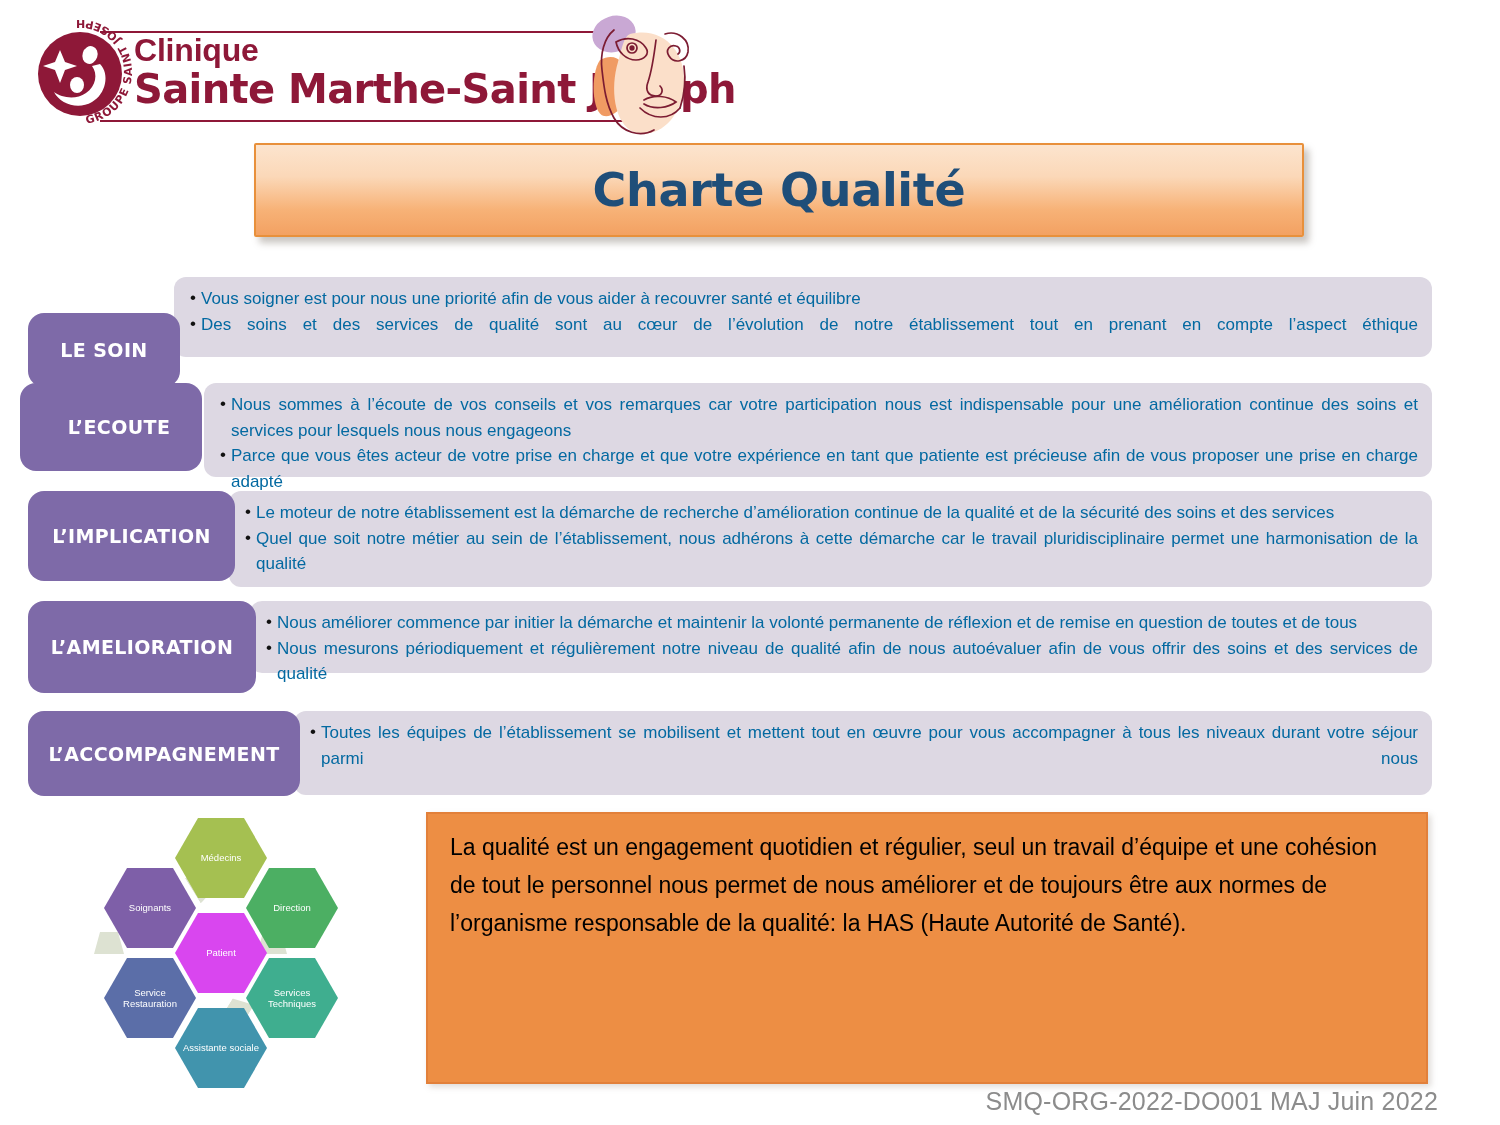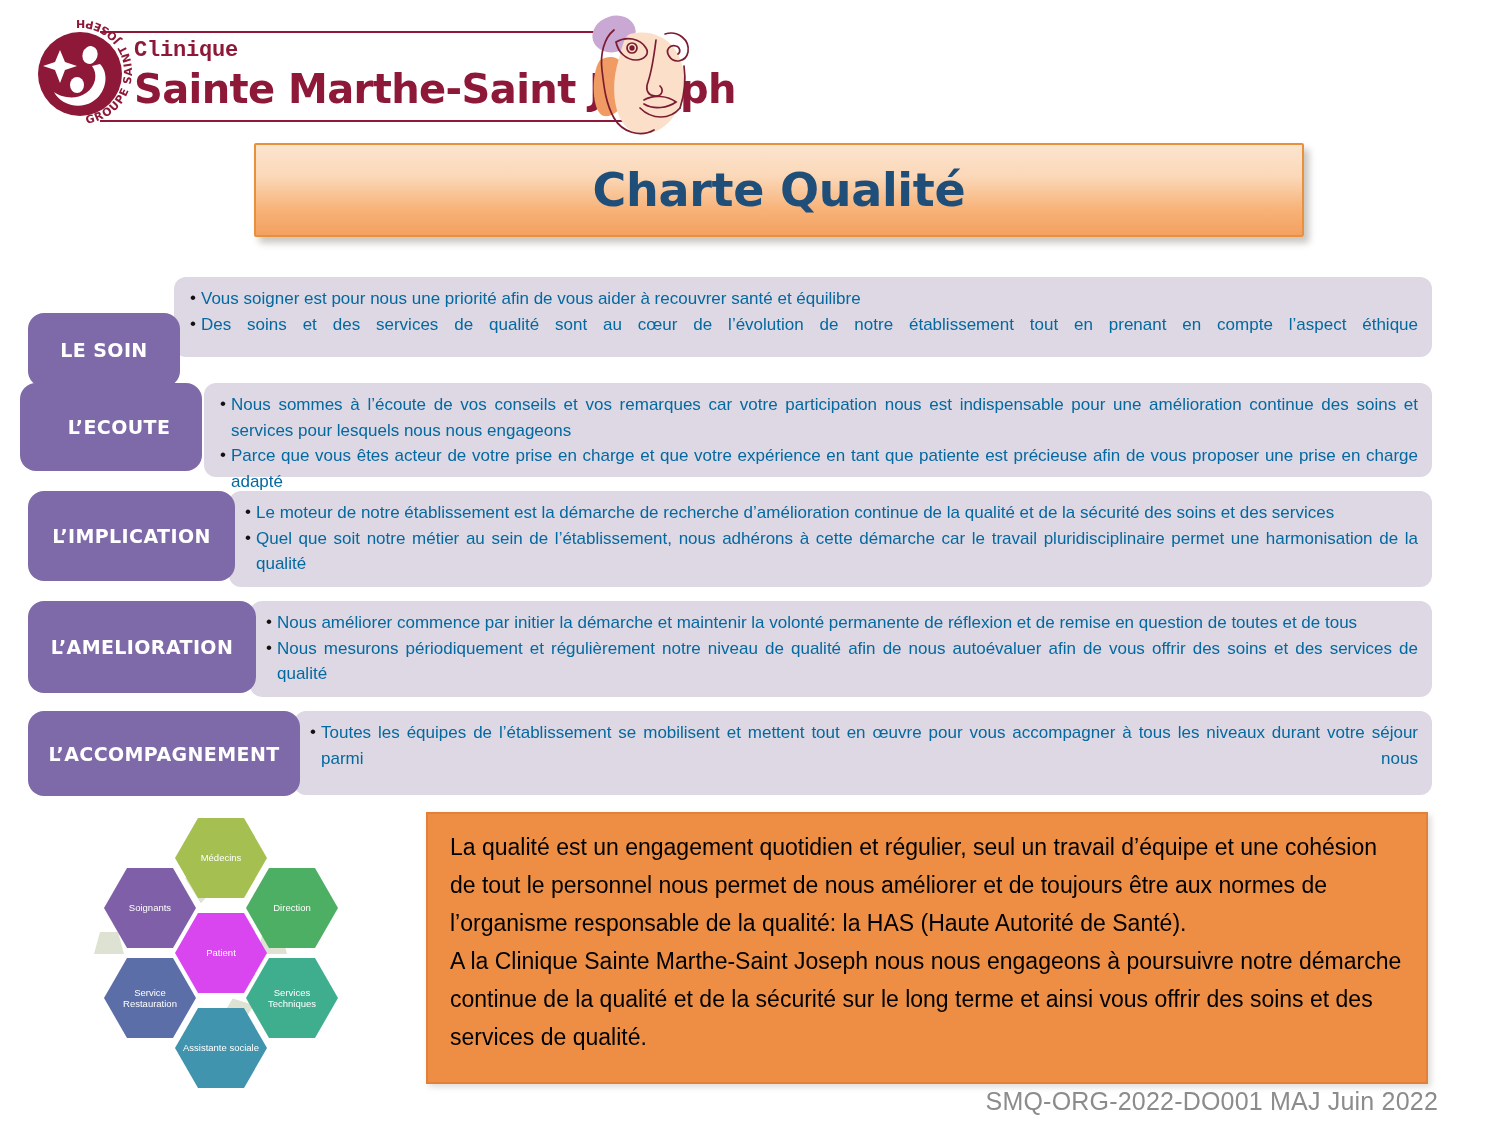--- a/index.html
+++ b/index.html
@@ -47,22 +47,22 @@
     height: 2px;
     background: #8E1838;
   }
   #logo-text-wrap {
     position: absolute;
     left: 120px;
     top: 30px;
     width: 470px;
   }
   #logo-line1 {
-    font-family: Liberation Mono, monospace;
-    font-size: 22px;
+    font-family: Liberation Sans, sans-serif;
+    font-size: 32px;
     font-weight: 700;
     color: #8E1838;
     line-height: 33px;
     letter-spacing: -0.2px;
   }
   #logo-line2 {
     font-family: "DejaVu Sans", sans-serif;
     font-size: 40px;
     font-weight: 700;
     color: #8E1838;
@@ -160,21 +160,21 @@
   }
 
   
   #row-1 .row-label   { left: 28px;  top: 277px; width: 152px; height: 74px; margin-top: 36px; }
   #row-1 .row-content { left: 174px; top: 277px; width: 1258px; height: 80px; }
   #row-2 .row-label   { left: 20px;  top: 383px; width: 182px; height: 88px; padding-left: 16px; }
   #row-2 .row-content { left: 204px; top: 383px; width: 1228px; height: 94px; }
   #row-3 .row-label   { left: 28px;  top: 491px; width: 207px; height: 90px; }
   #row-3 .row-content { left: 229px; top: 491px; width: 1203px; height: 96px; }
   #row-4 .row-label   { left: 28px;  top: 601px; width: 228px; height: 92px; }
-  #row-4 .row-content { left: 250px; top: 601px; width: 1182px; height: 96px; }
+  #row-4 .row-content { left: 250px; top: 601px; width: 1182px; height: 72px; }
   #row-5 .row-label   { left: 28px;  top: 711px; width: 272px; height: 85px; }
   #row-5 .row-content { left: 294px; top: 711px; width: 1138px; height: 84px; }
 
   #row-1 .row-label, #row-1 .row-content,
   #row-5 .row-label { }
 
   
   #hex-diagram {
     position: absolute;
     left: 58px;
@@ -390,16 +390,15 @@
     <span class="hex-label">Soignants</span>
   </div>
 
   <div class="hex" style="left:117px; top:101px; background:#d946ef;">
     <span class="hex-label">Patient</span>
   </div>
 </div>
 
 <div id="commitment-box">
   <p class="commitment-para">La qualité est un engagement quotidien et régulier, seul un travail d’équipe et une cohésion de tout le personnel nous permet de nous améliorer et de toujours être aux normes de l’organisme responsable de la qualité: la HAS (Haute Autorité de Santé).</p>
-  <p class="commitment-para">A la Clinique Sainte Marthe-Saint Joseph nous nous engageons à poursuivre notre démarche continue de la qualité et de la sécurité sur le long terme et ainsi vous offrir des soins et des services de qualité.</p>
 </div>
 
 <div id="footer-ref">SMQ-ORG-2022-DO001  MAJ Juin 2022</div>
 
 </body></html>

